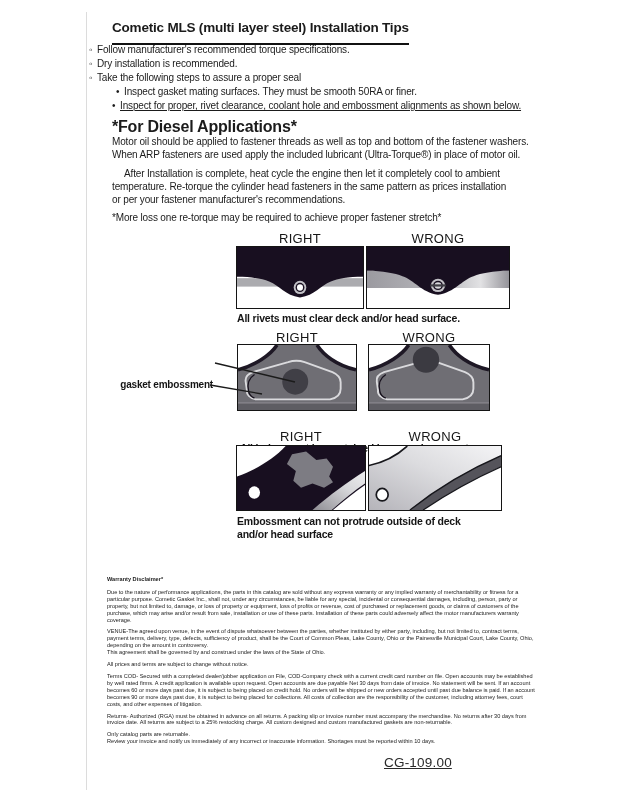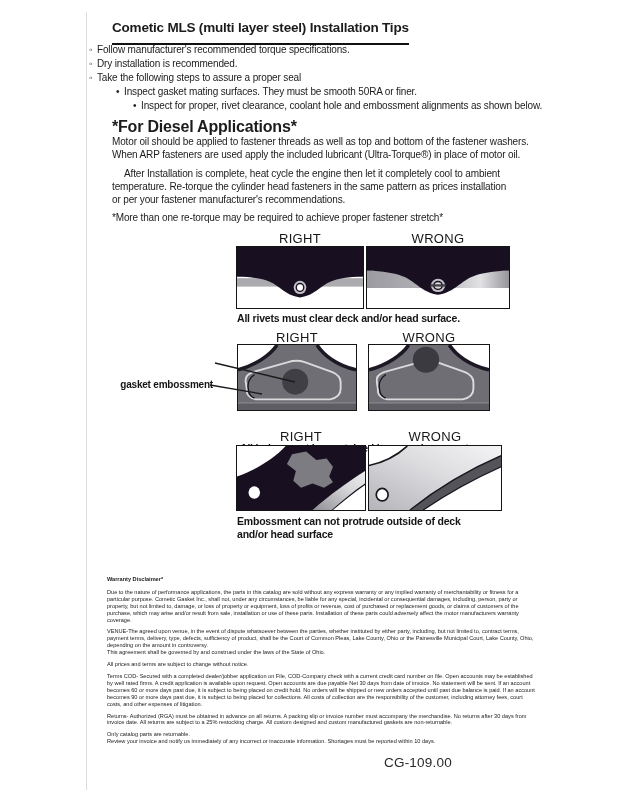--- a/index.html
+++ b/index.html
@@ -19,44 +19,44 @@
   .fig-header{position:absolute;font-size:13px;letter-spacing:0.3px;text-align:center;color:#161616;}
   .panel{position:absolute;border:1.6px solid #141414;box-sizing:border-box;background:#fff;}
   .panel svg{display:block;width:100%;height:100%;}
   .caption{position:absolute;font-size:10.5px;font-weight:bold;letter-spacing:-0.2px;white-space:nowrap;color:#151515;}
   .callout{position:absolute;font-size:10px;font-weight:bold;letter-spacing:-0.2px;text-align:right;line-height:11.5px;color:#151515;}
   .leader-overlay{position:absolute;left:0;top:328px;width:618px;height:92px;pointer-events:none;}
   .fineprint{position:absolute;left:107px;top:576px;width:430px;font-size:5.6px;line-height:6.9px;letter-spacing:0;color:#222;}
   .fineprint p{margin:0 0 5px 0;}
   .fineprint p.tight{margin:0;}
   .fineprint .fp-head{font-weight:bold;margin-bottom:6px;}
-  .footer-code{position:absolute;left:384px;top:755px;font-size:13.5px;color:#2a2a2a;letter-spacing:0.2px;}
+  .footer-code{position:absolute;left:384px;top:755px;font-size:13.5px;color:#2a2a2a;letter-spacing:0.2px;text-decoration:underline;}
 </style>
 </head>
 <body>
 
 <div class="page">
 
   <div class="edge-rule"></div>
 
   <div class="title">Cometic MLS (multi layer steel) Installation Tips</div>
 
   <div class="bullet-row" style="left:89px;top:44px;"><span class="marker">◦</span><span>Follow manufacturer's recommended torque specifications.</span></div>
   <div class="bullet-row" style="left:89px;top:58px;"><span class="marker">◦</span><span>Dry installation is recommended.</span></div>
   <div class="bullet-row" style="left:89px;top:72px;"><span class="marker">◦</span><span>Take the following steps to assure a proper seal</span></div>
   <div class="bullet-row" style="left:116px;top:86px;"><span class="marker">•</span><span>Inspect gasket mating surfaces.  They must be smooth 50RA or finer.</span></div>
-  <div class="bullet-row" style="left:133px;top:100px;"><span class="marker">•</span><span>Inspect for proper, rivet clearance, coolant hole and embossment alignments as shown below.</span></div>
+  <div class="bullet-row" style="left:112px;top:100px;text-decoration:underline;"><span class="marker">•</span><span>Inspect for proper, rivet clearance, coolant hole and embossment alignments as shown below.</span></div>
 
   <div class="section-head" style="left:112px;top:118px;">*For Diesel Applications*</div>
   <div class="body-line" style="left:112px;top:136px;">Motor oil should be applied to fastener threads as well as top and bottom of the fastener washers.</div>
   <div class="body-line" style="left:112px;top:149px;">When ARP fasteners are used apply the included lubricant (Ultra-Torque®) in place of motor oil.</div>
   <div class="body-line" style="left:124px;top:168px;">After Installation is complete, heat cycle the engine then let it completely cool to ambient</div>
   <div class="body-line" style="left:112px;top:181px;">temperature. Re-torque the cylinder head fasteners in the same pattern as prices installation</div>
   <div class="body-line" style="left:112px;top:194px;">or per your fastener manufacturer's recommendations.</div>
-  <div class="body-line" style="left:112px;top:212px;">*More than one re-torque may be required to achieve proper fastener stretch*</div>
+  <div class="body-line" style="left:112px;top:212px;">*More loss one re-torque may be required to achieve proper fastener stretch*</div>
 
   <div class="fig-header" style="left:236px;top:231px;width:128px;">RIGHT</div>
   <div class="fig-header" style="left:366px;top:231px;width:144px;">WRONG</div>
 
   <div class="panel" style="left:236px;top:246px;width:128px;height:63px;">
     <svg viewBox="0 0 200 92" preserveAspectRatio="none">
       <rect x="0" y="0" width="200" height="92" fill="#ffffff"></rect>
       <rect x="0" y="47" width="200" height="13" fill="#ABABAF"></rect>
       <rect x="0" y="60" width="200" height="32" fill="#ffffff"></rect>
       <path d="M0,0 H200 V45 C176,45 160,48 149,52 C132,58 124,73 100,76 C76,73 68,58 51,52 C40,48 24,45 0,45 Z" fill="#180F20"></path>

